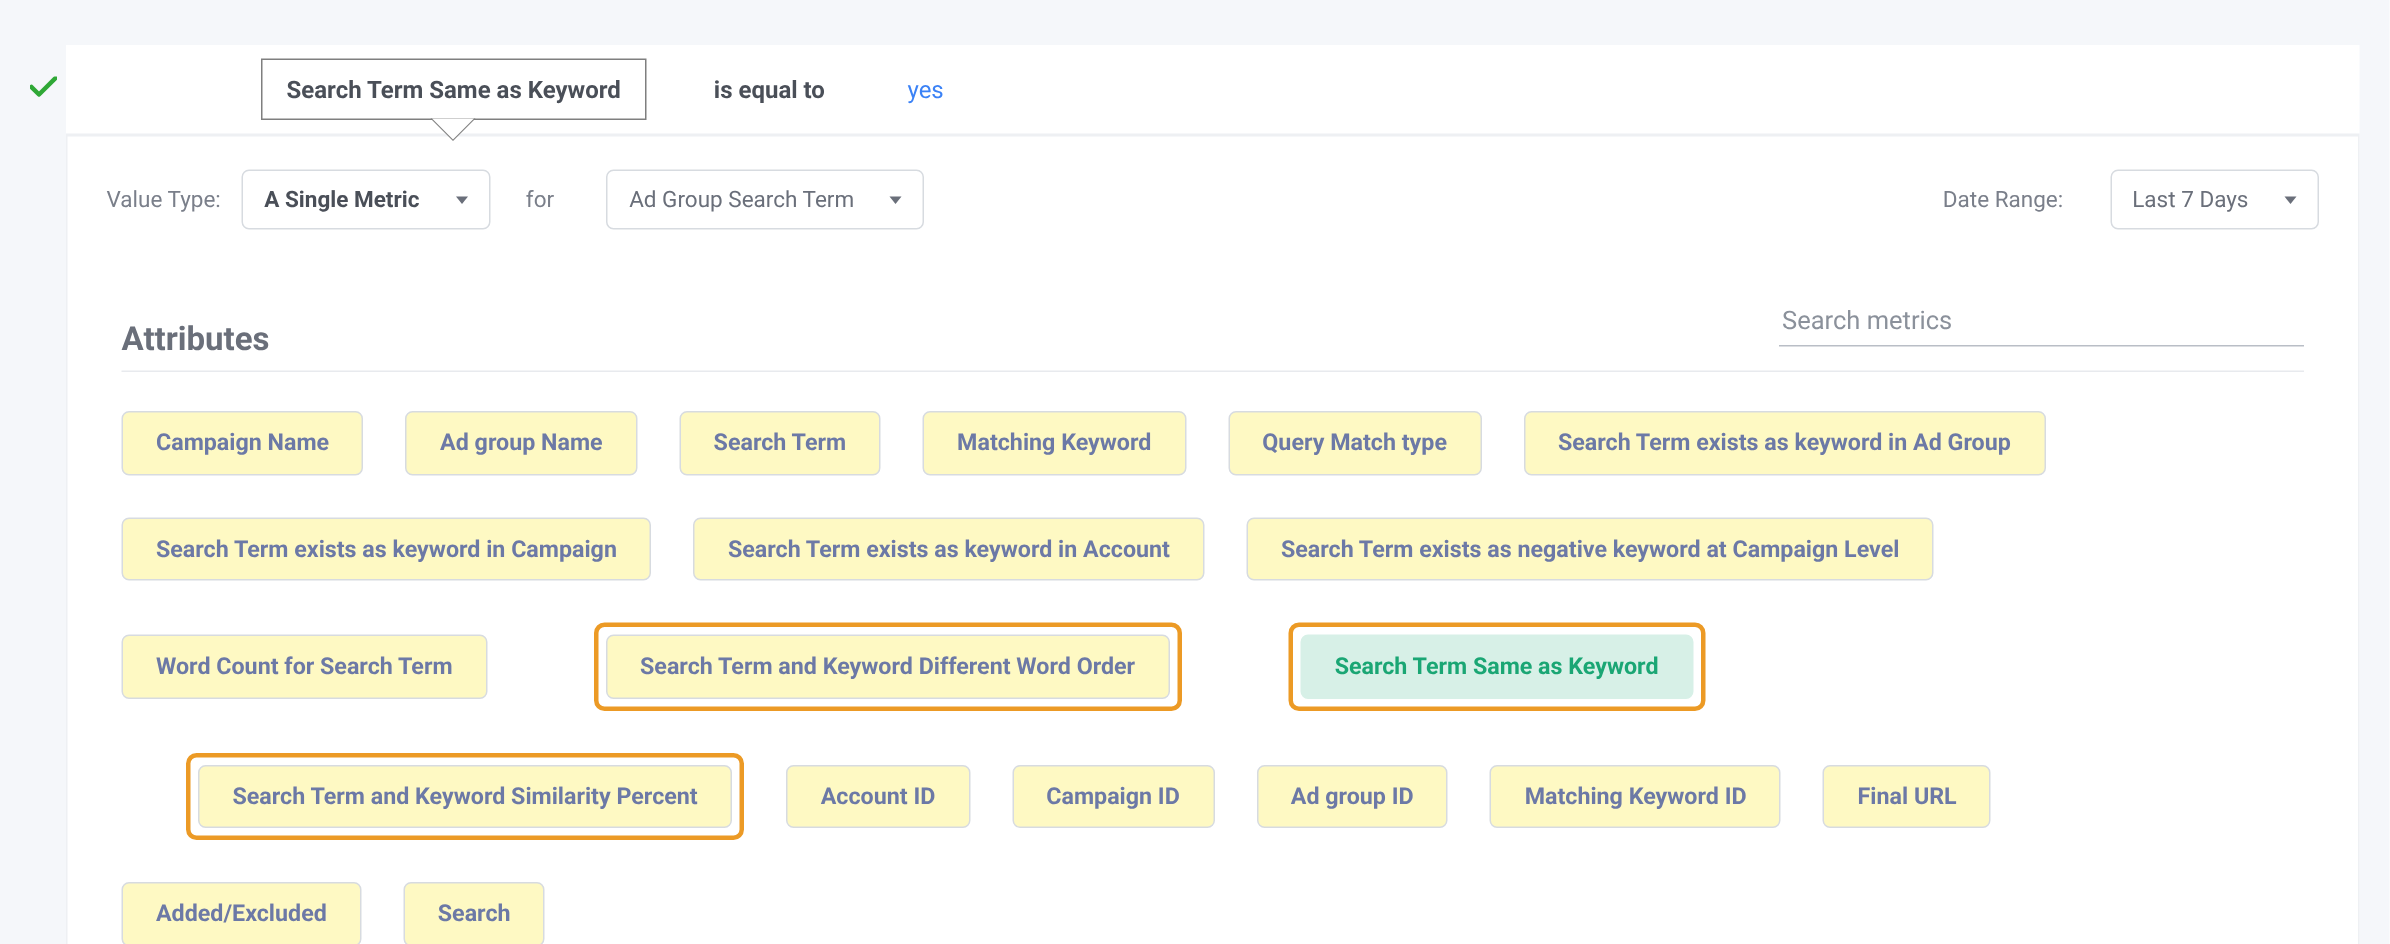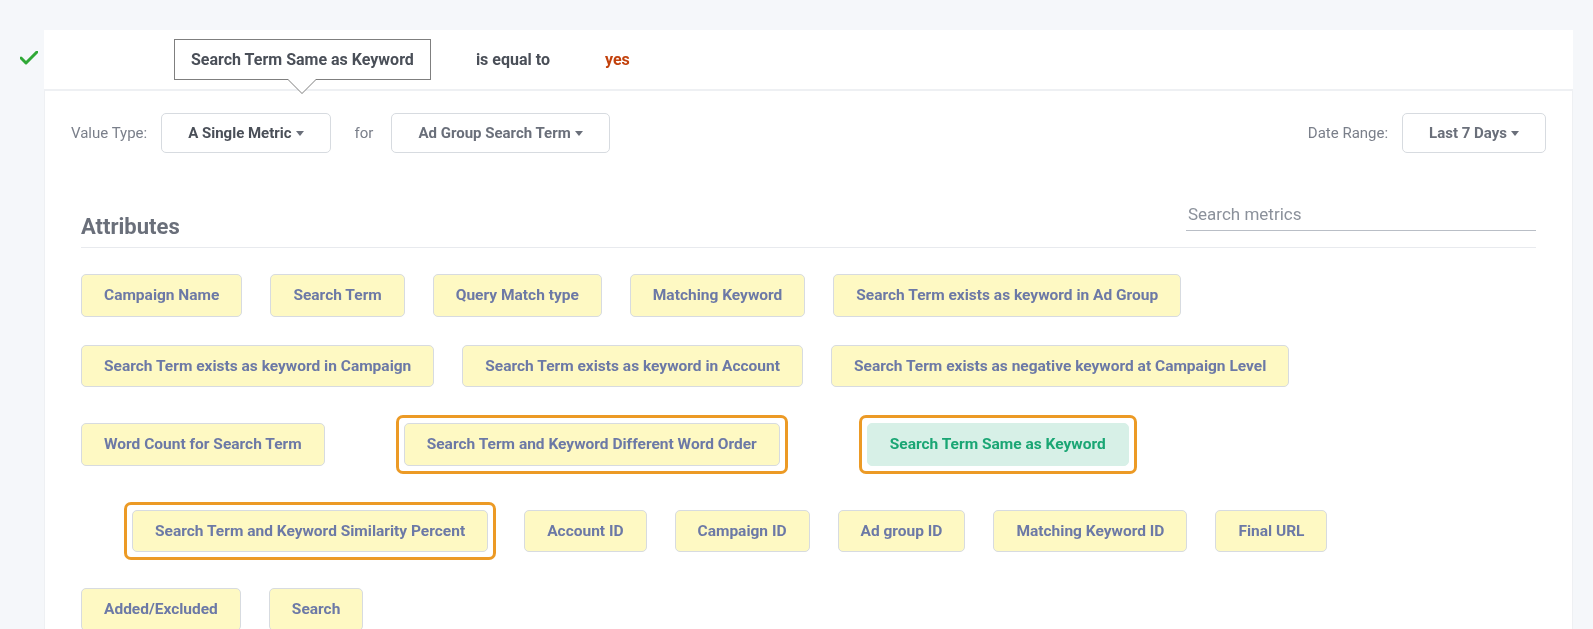--- a/index.html
+++ b/index.html
@@ -65,22 +65,22 @@
     z-index: 1;
   }
 
   .filter-op {
     font-weight: 700;
     color: #4a4f58;
     font-size: 16px;
     margin-left: 45px;
   }
   .filter-val {
-    font-weight: 700;
-    color: #c2410c;
+    font-weight: 400;
+    color: #3b82f6;
     font-size: 16px;
     margin-left: 55px;
   }
 
   .panel {
     margin-left: 24px;
     background: #fff;
     border: 1px solid #eef0f3;
     padding: 22px 26px 0 26px;
   }
@@ -91,31 +91,31 @@
     margin-bottom: 32px;
   }
   .lbl {
     color: #7a7f8a;
     font-size: 15px;
     margin-right: 14px;
   }
   .dropdown {
     border: 1px solid #d7dbe0;
     border-radius: 5px;
-    padding: 10px 26px;
+    padding: 10px 14px;
     display: inline-flex;
     align-items: center;
-    gap: 4px;
+    gap: 24px;
     font-size: 15px;
     color: #4a4f58;
     font-weight: 700;
     cursor: pointer;
     background: #fff;
   }
-  .dropdown.secondary { color: #6a6f7a; font-weight: 700; }
+  .dropdown.secondary { color: #6a6f7a; font-weight: 400; margin-left: 17px; }
   .caret {
     width: 0; height: 0;
     border-left: 4px solid transparent;
     border-right: 4px solid transparent;
     border-top: 5px solid #6a6f7a;
   }
   .for-lbl {
     color: #7a7f8a;
     font-size: 15px;
     margin: 0 18px 0 24px;
@@ -227,23 +227,24 @@
   <div class="attrs-section">
     <div class="attrs-head">
       <span class="attrs-title">Attributes</span>
       <div class="spacer"></div>
       <input class="search-metrics" placeholder="Search metrics" style="">
     </div>
 
     <div class="chip-rows" id="chip-rows">
         <div class="chip-row">
           <div class="chip">Campaign Name</div>
+          <div class="chip">Ad group Name</div>
           <div class="chip">Search Term</div>
+          <div class="chip">Matching Keyword</div>
           <div class="chip">Query Match type</div>
-          <div class="chip">Matching Keyword</div>
           <div class="chip">Search Term exists as keyword in Ad Group</div>
         </div>
         <div class="chip-row">
           <div class="chip">Search Term exists as keyword in Campaign</div>
           <div class="chip">Search Term exists as keyword in Account</div>
           <div class="chip">Search Term exists as negative keyword at Campaign Level</div>
         </div>
         <div class="chip-row">
           <div class="chip">Word Count for Search Term</div>
           <span class="hl">

